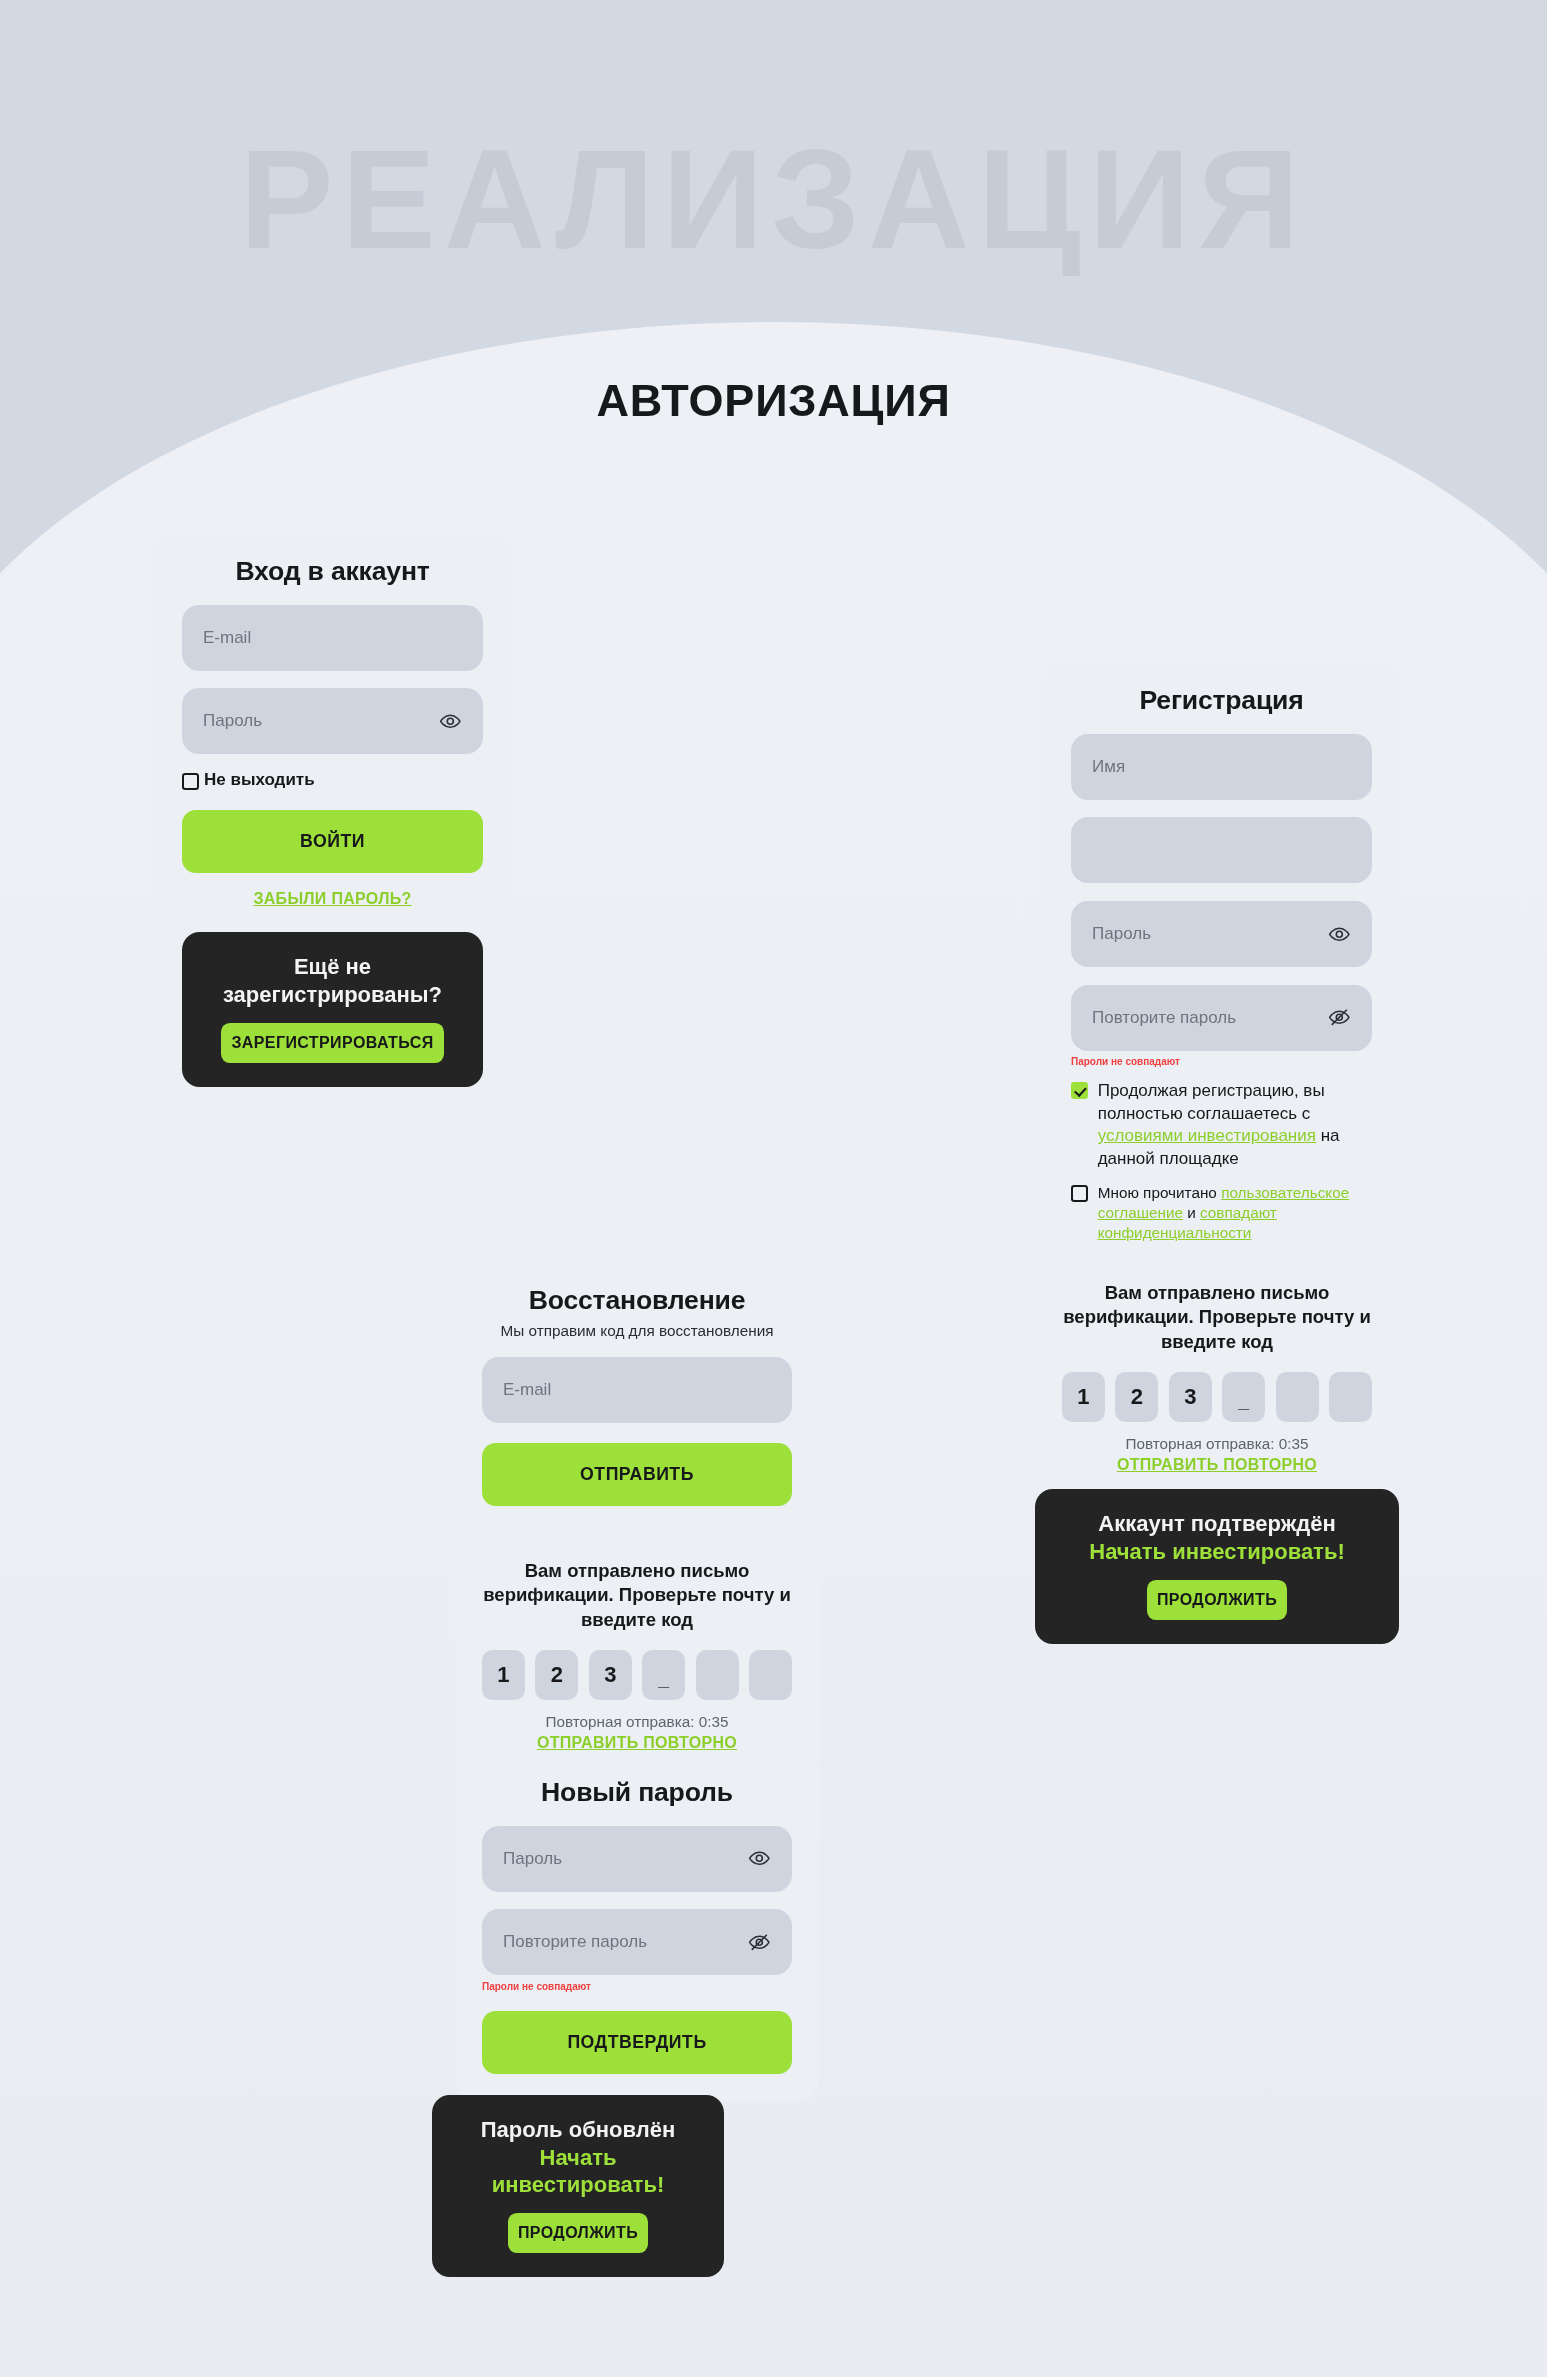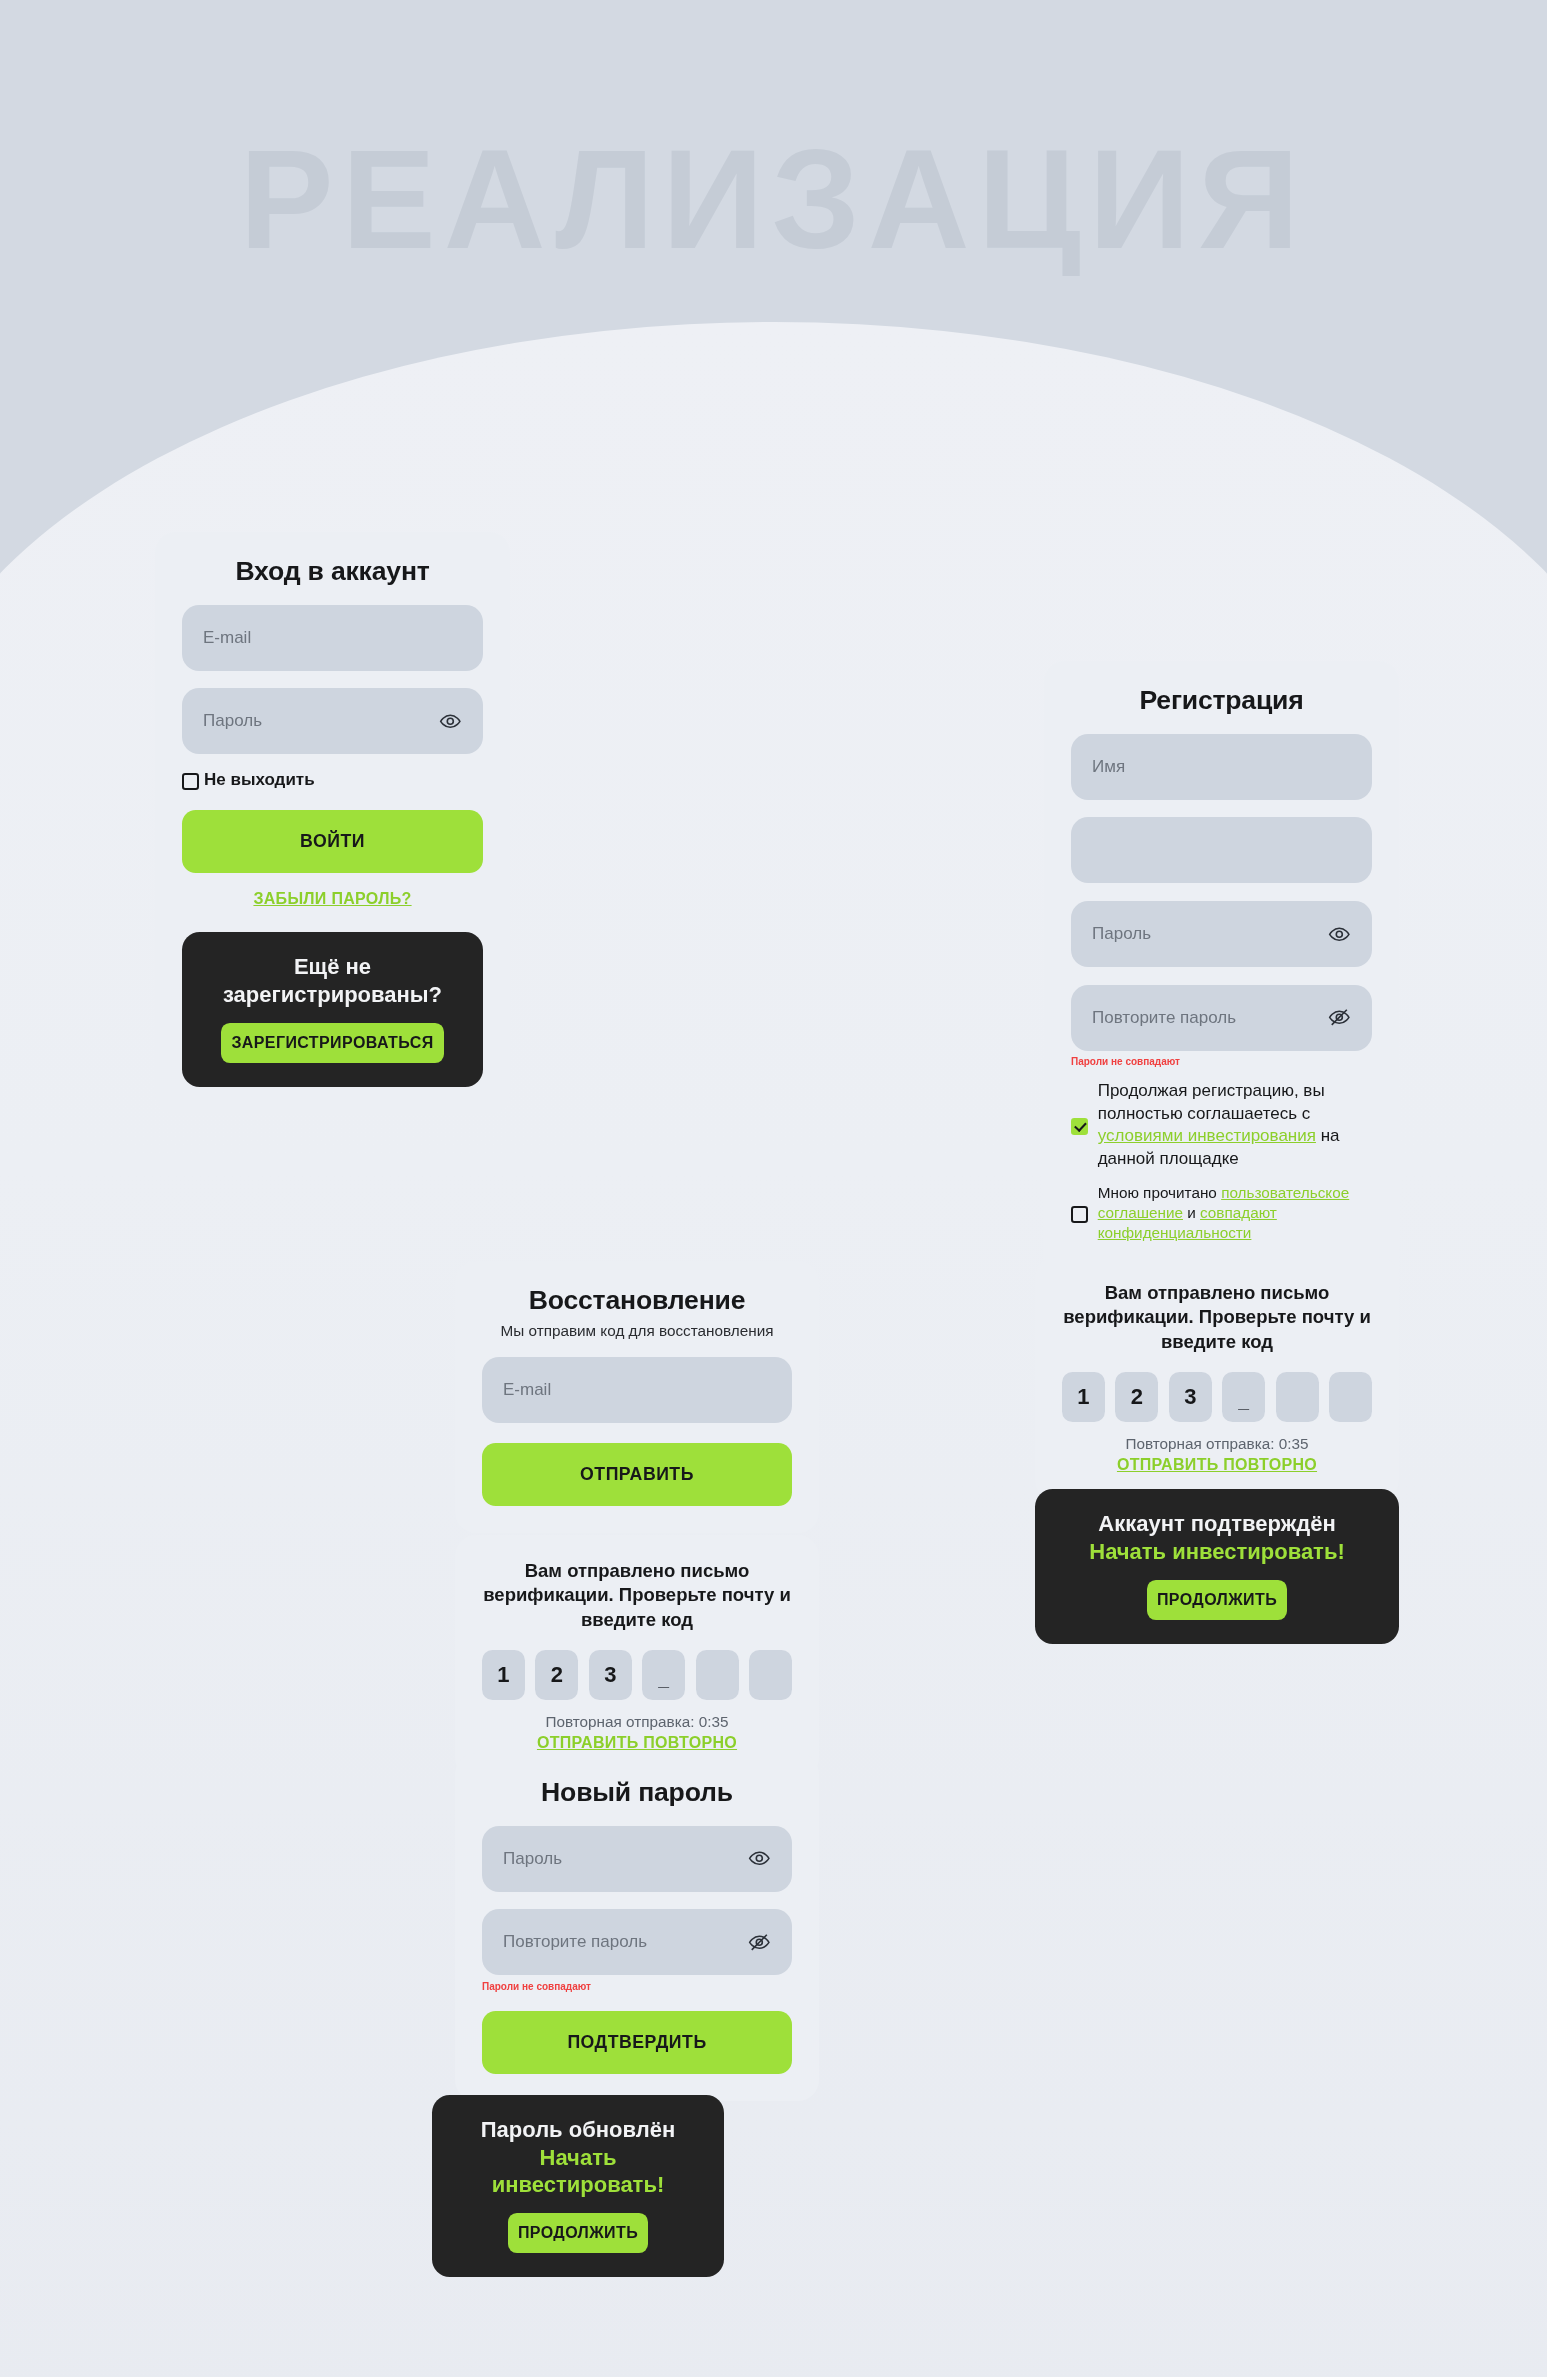--- a/index.html
+++ b/index.html
@@ -118,21 +118,21 @@
     height: 24px;
     display: flex;
     align-items: center;
     justify-content: center;
   }
   .field .eye svg { display: block; }
 
   
   .checkrow {
     display: flex;
-    align-items: center;
+    align-items: flex-start;
     gap: 9.7px;
     margin-top: 13px;
   }
 
   .cbox {
     flex: 0 0 auto;
     width: 17px;
     height: 17px;
     border: 2px solid #17181a;
     border-radius: 3.2px;
@@ -316,20 +316,21 @@
 </style>
 </head>
 <body>
 
 <div id="page">
 
   <div class="arc"></div>
 
   <div class="watermark">РЕАЛИЗАЦИЯ</div>
 
+  <div class="page-title">АВТОРИЗАЦИЯ</div>
 
   <div class="card" id="card-login">
     <div class="card-title">Вход в аккаунт</div>
 
     <div class="field">
       <span class="ph">E-mail</span>
     </div>
 
     <div class="field">
       <span class="ph">Пароль</span>

